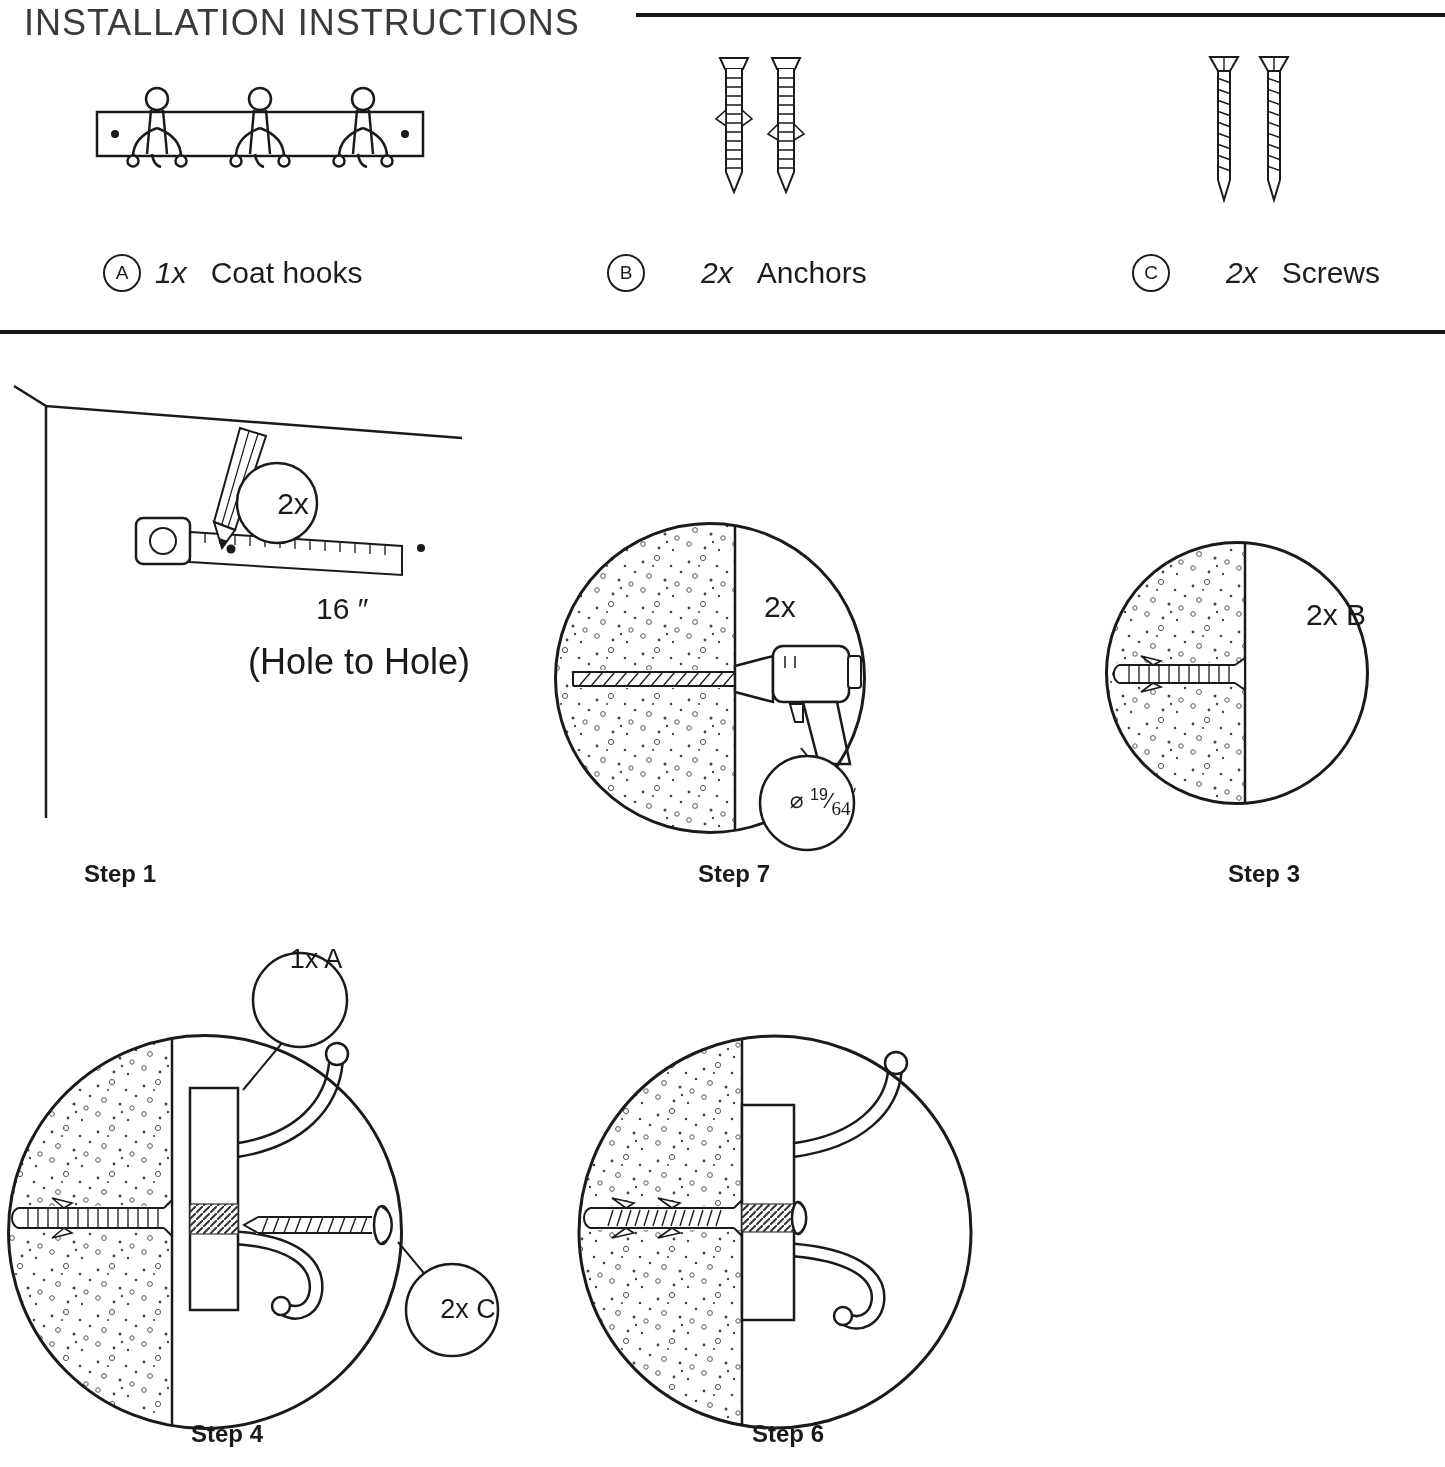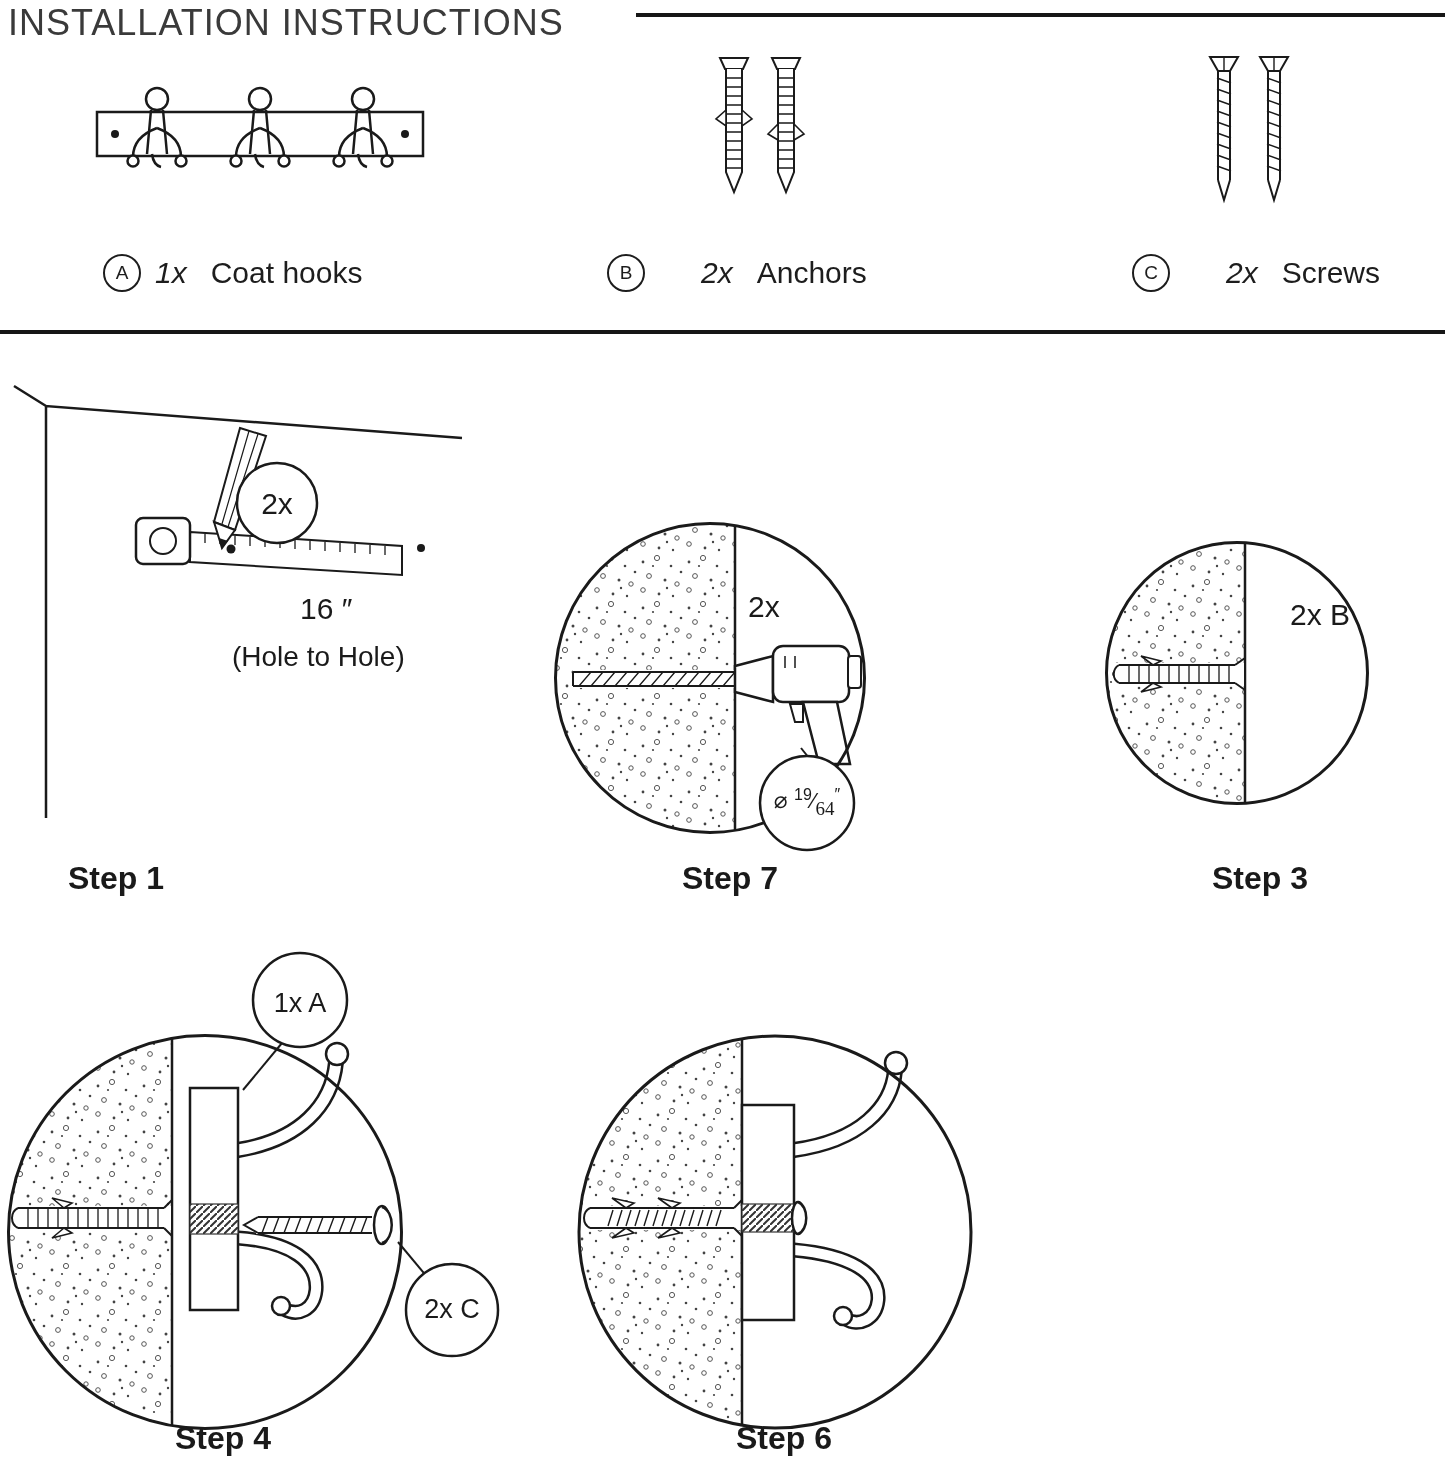--- a/index.html
+++ b/index.html
@@ -1,28 +1,28 @@
 <!DOCTYPE html>
 <html><head>
 <meta charset="utf-8">
 <style>
   html,body{margin:0;padding:0;background:#ffffff;}
   body{width:1445px;height:1467px;position:relative;overflow:hidden;
        font-family:"Liberation Sans", sans-serif;color:#1a1a1a;}
   .txt{position:absolute;white-space:nowrap;color:#1a1a1a;
-       font-family:"Liberation Sans", sans-serif;}
+       font-family:"Liberation Sans", sans-serif;margin-left:16px;}
   .title{font-size:36px;letter-spacing:1px;color:#3a3a3a;font-weight:400;}
   .rule{position:absolute;background:#161616;}
   .part-label{position:absolute;top:254px;display:flex;align-items:center;
               font-size:30px;color:#1d1d1d;}
   .part-circle{width:34px;height:34px;border:2px solid #1d1d1d;border-radius:50%;
                display:flex;align-items:center;justify-content:center;
                font-size:19px;flex:0 0 auto;}
   .gap-sm{margin-right:14px;} .gap-md{margin-right:24px;font-style:italic;} .gap-lg{margin-right:56px;}
-  .step-label{font-weight:bold;font-size:32px;}
+  .step-label{font-weight:bold;font-size:24px;}
   .center{text-align:center;}
   .dia sup{font-size:16px;vertical-align:8px;}
   .dia sub{font-size:19px;vertical-align:-7px;font-family:Liberation Serif, serif;}
   .dia .slash{font-size:22px;}
   svg{position:absolute;overflow:visible;}
 </style>
 </head>
 <body>
 
 <svg width="0" height="0">
@@ -143,21 +143,21 @@
   <g>
     <polygon points="240,50 266,58 235,152 214,144" fill="#fff" stroke="#1a1a1a" stroke-width="2"></polygon>
     <path d="M249,53 L222,146 M258,56 L228,149" stroke="#1a1a1a" stroke-width="1.2"></path>
     <polygon points="214,144 235,152 222,170" fill="#fff" stroke="#1a1a1a" stroke-width="2"></polygon>
     <polygon points="219,160 228,163 222,170" fill="#1a1a1a"></polygon>
   </g>
   <circle cx="277" cy="125" r="40" fill="#fff" stroke="#1a1a1a" stroke-width="2.5"></circle>
 </svg>
 <div class="txt center" style="left:242px;top:487px;width:70px;font-size:30px">2x</div>
 <div class="txt" style="left:300px;top:592px;font-size:30px">16 ″</div>
-<div class="txt" style="left:232px;top:641px;font-size:28px">(Hole to Hole)</div>
+<div class="txt" style="left:232px;top:641px;font-size:36px">(Hole to Hole)</div>
 <div class="txt step-label" style="left:68px;top:860px">Step 1</div>
 
 <svg style="left:545px;top:508px" width="345" height="355" viewBox="0 0 345 355">
   <clipPath id="clipS2">
       <circle cx="165" cy="170" r="154"></circle>
     </clipPath>
   <rect x="0" y="0" width="190" height="345" fill="url(#speck)" clip-path="url(#clipS2)"></rect>
   <path d="M190,18 L190,322" stroke="#1a1a1a" stroke-width="2.5"></path>
   <g>
     <rect x="28" y="162" width="162" height="18" fill="#fff"></rect>
@@ -228,21 +228,21 @@
     <path d="M262,293l6,-16m5,16l6,-16m5,16l6,-16m5,16l6,-16m5,16l6,-16m5,16l6,-16m5,16l6,-16m5,16l6,-16m5,16l6,-16m5,16l6,-16" stroke="#1a1a1a" stroke-width="1.4" fill="none"></path>
     <ellipse cx="382" cy="285" rx="8" ry="19" fill="#fff" stroke="#1a1a1a" stroke-width="2.5"></ellipse>
     <path d="M382,267 C395,271 395,299 382,303" fill="#fff" stroke="#1a1a1a" stroke-width="2.5"></path>
   </g>
   <path d="M282,103 L243,150" stroke="#1a1a1a" stroke-width="2"></path>
   <path d="M398,302 L428,338" stroke="#1a1a1a" stroke-width="2"></path>
   <circle cx="205" cy="292" r="196.5" fill="none" stroke="#1a1a1a" stroke-width="3"></circle>
   <circle cx="300" cy="60" r="47" fill="#fff" stroke="#1a1a1a" stroke-width="2.5"></circle>
   <circle cx="452" cy="370" r="46" fill="#fff" stroke="#1a1a1a" stroke-width="2.5"></circle>
 </svg>
-<div class="txt center" style="left:260px;top:988px;width:80px;font-size:27px">1x A</div>
+<div class="txt center" style="left:260px;top:944px;width:80px;font-size:27px">1x A</div>
 <div class="txt center" style="left:412px;top:1294px;width:80px;font-size:27px">2x C</div>
 <div class="txt step-label" style="left:175px;top:1420px">Step 4</div>
 
 <svg style="left:560px;top:1015px" width="445" height="450" viewBox="0 0 445 450">
   <clipPath id="clipS5">
       <circle cx="215" cy="217" r="196"></circle>
     </clipPath>
   <rect x="0" y="0" width="182" height="450" fill="url(#speck)" clip-path="url(#clipS5)"></rect>
   <path d="M182,23 L182,411" stroke="#1a1a1a" stroke-width="2.5"></path>
   <g>

